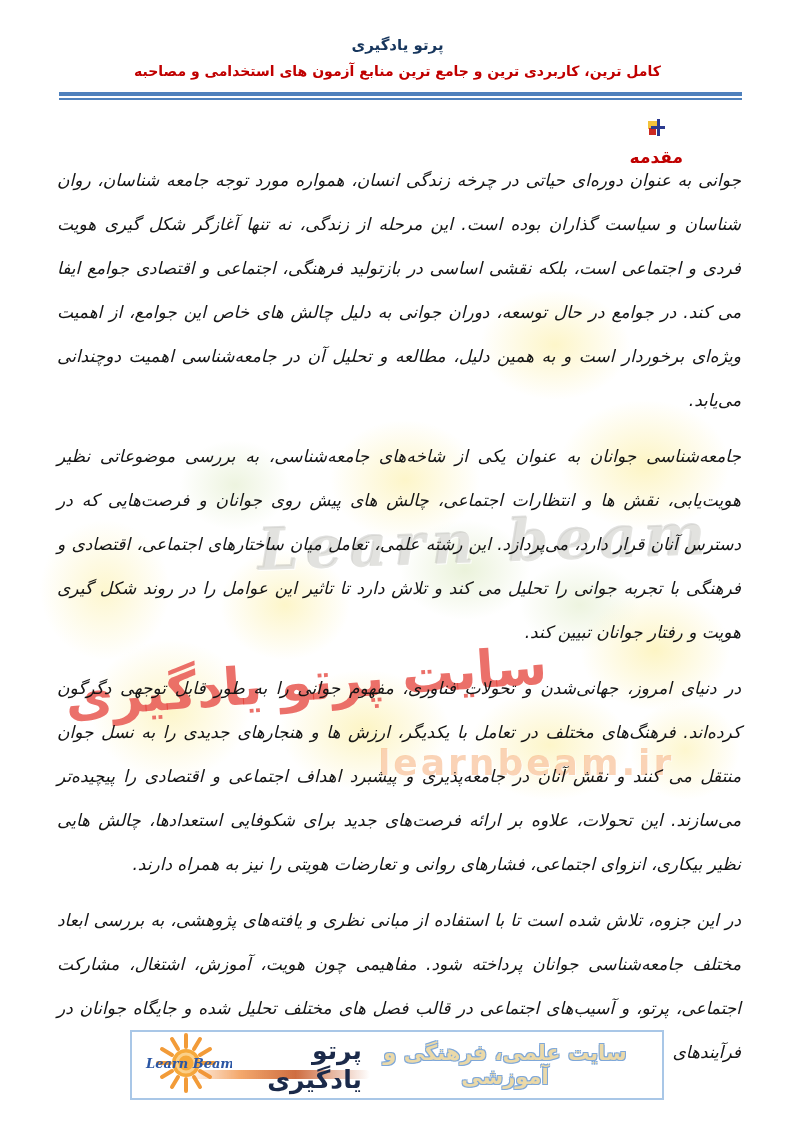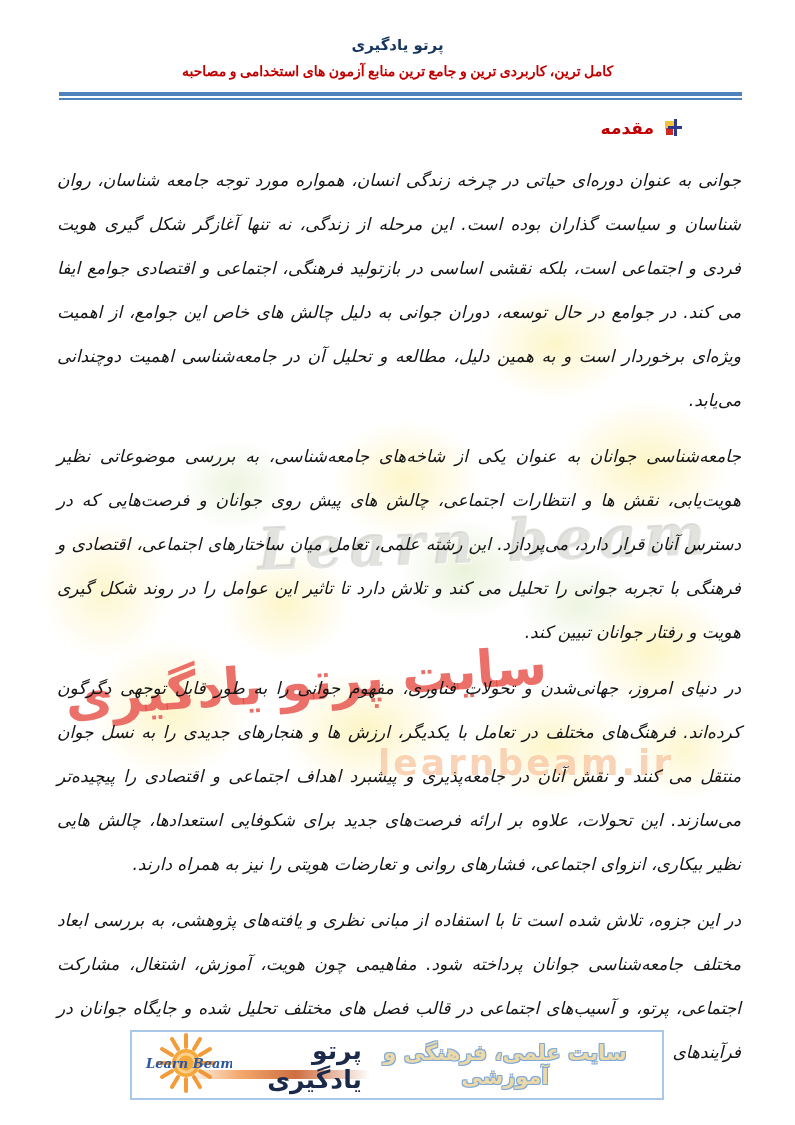--- a/index.html
+++ b/index.html
@@ -20,27 +20,27 @@
       radial-gradient(closest-side, rgba(251,236,148,.50), rgba(251,236,148,0)) 90px 640px/160px 140px no-repeat,
       radial-gradient(closest-side, rgba(251,236,148,.55), rgba(251,236,148,0)) 280px 670px/170px 120px no-repeat,
       radial-gradient(closest-side, rgba(251,236,148,.50), rgba(251,236,148,0)) 470px 690px/160px 110px no-repeat,
       radial-gradient(closest-side, rgba(251,236,148,.45), rgba(251,236,148,0)) 630px 700px/110px 100px no-repeat,
       radial-gradient(closest-side, rgba(196,218,150,.35), rgba(196,218,150,0)) 400px 520px/130px 100px no-repeat,
       radial-gradient(closest-side, rgba(196,218,150,.30), rgba(196,218,150,0)) 180px 440px/110px 90px no-repeat,
       radial-gradient(closest-side, rgba(196,218,150,.30), rgba(196,218,150,0)) 520px 560px/120px 90px no-repeat;
   }
   .header{position:absolute;top:36px;left:0;right:0;text-align:center;z-index:2;}
   .site-title{color:#17365D;font-weight:bold;font-size:15px;}
-  .tagline{color:#C00000;font-weight:bold;font-size:14px;margin-top:9px;direction:rtl;font-family:Liberation Serif, serif;}
+  .tagline{color:#C00000;font-weight:bold;font-size:14px;margin-top:9px;direction:rtl;}
   .divider{position:absolute;top:92px;left:59px;right:53px;z-index:2;}
   .divider .thick{height:4px;background:#4F81BD;}
   .divider .thin{height:2px;background:#4F81BD;margin-top:2px;}
   .section-heading{
     position:absolute;top:118px;right:112px;z-index:2;direction:rtl;
-    display:flex;align-items:center;gap:9px;color:#C00000;font-weight:bold;font-size:17px;
+    display:flex;align-items:center;gap:9px;color:#C00000;font-weight:bold;font-size:17px;flex-direction:column;
   }
   .bullet{display:inline-block;width:20px;height:20px;}
   .body-text{
     position:absolute;top:158px;left:57px;width:684px;z-index:2;
     direction:rtl;text-align:justify;font-size:17px;line-height:44px;color:#141414;
   }
   .body-text p{margin:0 0 12px 0;text-align-last:right;font-style:italic;}
   
   .wm{position:absolute;pointer-events:none;white-space:nowrap;}
   .wm-script{

